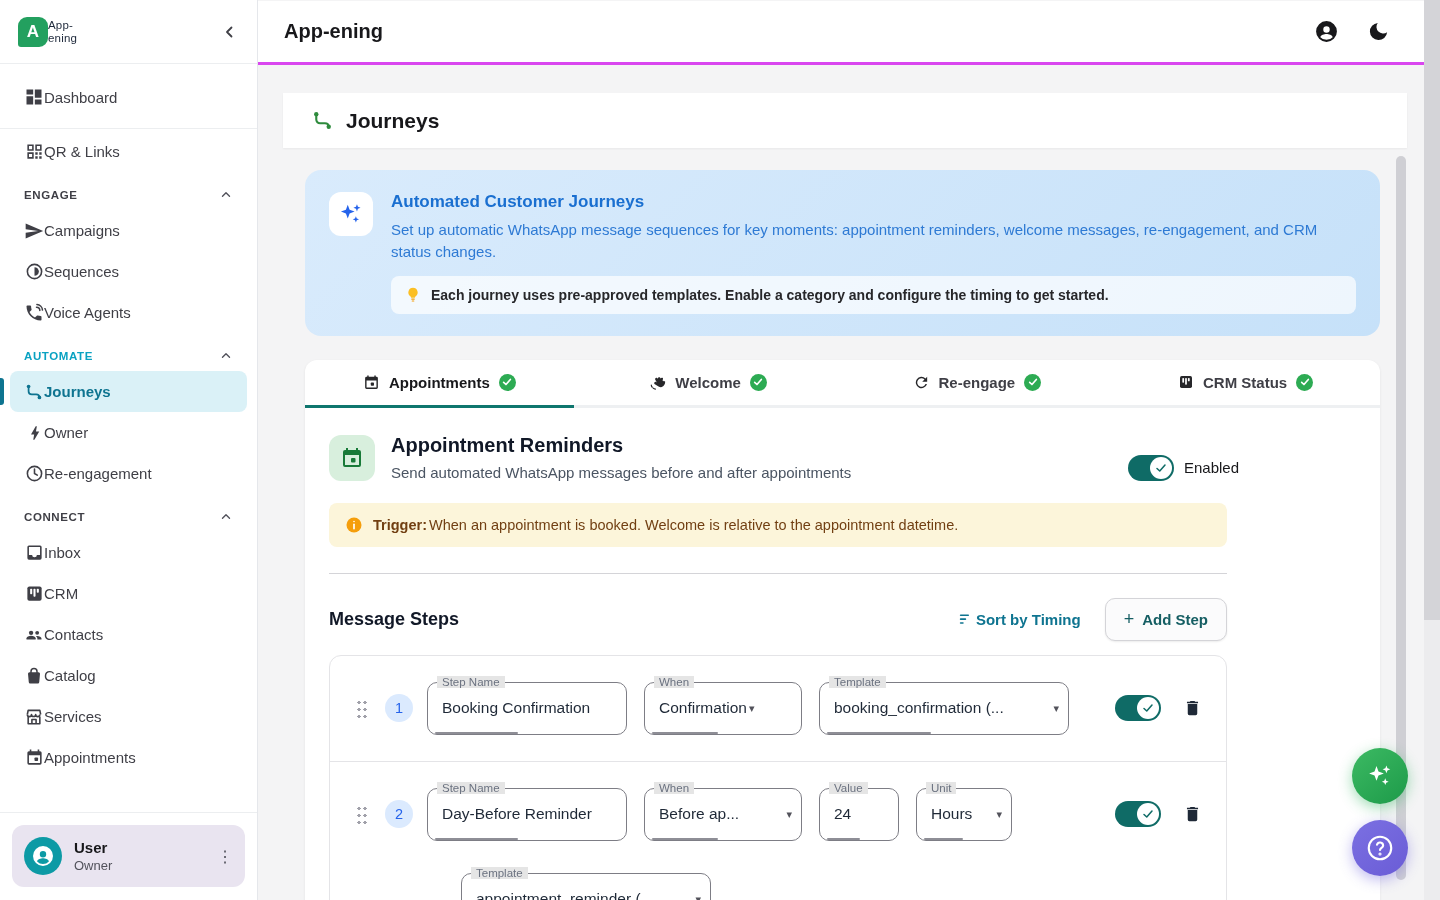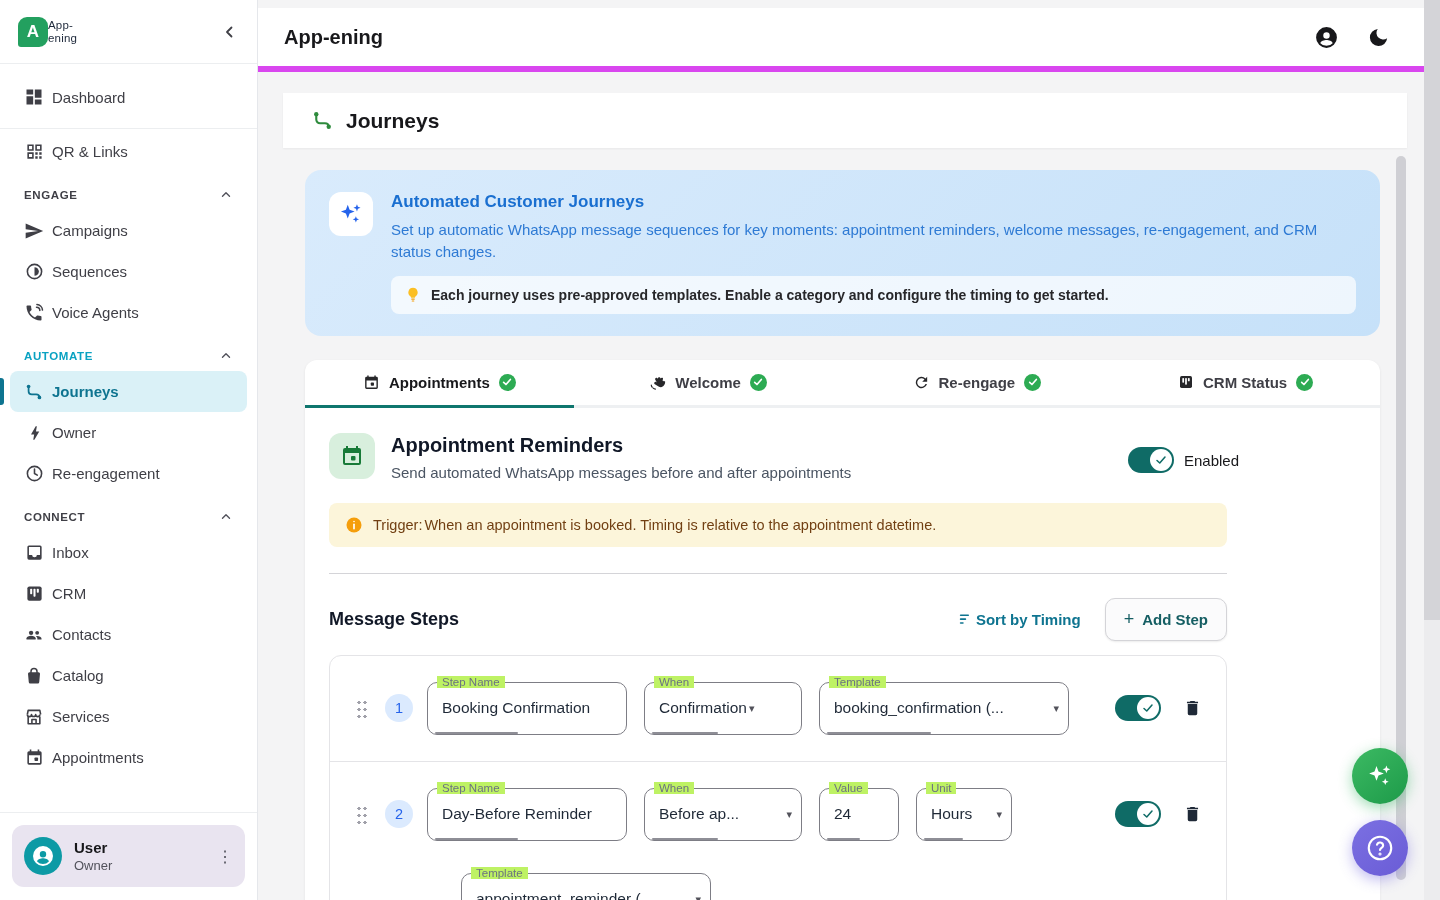--- a/index.html
+++ b/index.html
@@ -8,39 +8,39 @@
   svg { display:block; }
   .icon { display:inline-flex; align-items:center; justify-content:center; flex:none; }
 
   
   .sidebar { position:absolute; left:0; top:0; width:258px; height:900px; background:#fff; border-right:1px solid #e5e7eb; z-index:5; }
   .logo-row { height:64px; display:flex; align-items:center; padding:0 18px; border-bottom:1px solid #eceef0; }
   .logo-sq { width:30px; height:30px; background:#23a05f; border-radius:9px 9px 9px 3px; color:#fff; font-weight:bold; font-size:17px; display:flex; align-items:center; justify-content:center; }
   .logo-text { font-size:11.5px; font-weight:normal; color:#1e293b; line-height:1.1; letter-spacing:.2px; }
   .collapse-btn { margin-left:auto; color:#3f3f46; cursor:pointer; }
   .nav { padding:8px 10px 0 10px; height:750px; overflow:hidden; }
-  .nav-item { display:flex; align-items:center; gap:8px; height:41px; padding:0 14px; border-radius:8px; font-size:15px; color:#3f3f46; cursor:pointer; position:relative; }
+  .nav-item { display:flex; align-items:center; gap:0; height:41px; padding:0 14px; border-radius:8px; font-size:15px; color:#3f3f46; cursor:pointer; position:relative; }
   .nav-item .icon { color:#3f3f46; width:20px; }
   .nav-item.first { height:46px; margin-top:2px; }
   .nav-divider { border-top:1px solid #eceef0; margin:8px -10px 2px -10px; }
   .sec-head { display:flex; align-items:center; justify-content:space-between; padding:16px 14px 8px 14px; font-size:11.5px; font-weight:bold; letter-spacing:.6px; color:#3f3f46; }
   .sec-head.automate { color:#0aa2c2; }
   .sec-head .icon { color:#52525b; }
   .nav-item.active { background:#daf1f7; color:#0e7490; font-weight:600; }
   .nav-item.active .icon { color:#0e7490; }
   .active-bar { position:absolute; left:-10px; top:7px; bottom:7px; width:4px; border-radius:0 3px 3px 0; background:#0e7490; }
   .user-wrap { position:absolute; left:0; right:0; bottom:0; height:88px; background:#fff; border-top:1px solid #eceef0; padding:12px; }
   .user-card { background:#e9e4f0; border-radius:12px; height:62px; display:flex; align-items:center; padding:0 12px; gap:12px; cursor:pointer; }
   .avatar { width:38px; height:38px; border-radius:50%; background:#0d9aa5; color:#fff; display:flex; align-items:center; justify-content:center; }
   .user-name { font-size:15px; font-weight:bold; color:#18181b; }
   .user-role { font-size:13px; color:#52525b; margin-top:2px; }
   .kebab { margin-left:auto; color:#52525b; font-size:16px; letter-spacing:0; cursor:pointer; }
 
   
-  .header { position:absolute; left:258px; top:8px; width:1182px; height:64px; background:#fff; border-bottom:6px solid #d946ef; display:flex; align-items:center; padding:0 50px 0 26px; z-index:4; }
+  .header { position:absolute; left:258px; top:1px; width:1182px; height:64px; background:#fff; border-bottom:3px solid #d946ef; display:flex; align-items:center; padding:0 50px 0 26px; z-index:4; }
   .header-title { font-size:20px; font-weight:bold; color:#18181b; }
   .header-icons { margin-left:auto; display:flex; align-items:center; gap:28px; color:#18181b; }
   .header-icons .icon { cursor:pointer; }
 
   
   .main { position:absolute; left:258px; top:64px; width:1182px; height:836px; background:#f4f4f5; }
   .page-card { margin:29px 33px 0 25px; background:#fff; box-shadow:0 1px 2px rgba(0,0,0,.05); height:55px; display:flex; align-items:center; padding:0 28px; gap:12px; }
   .page-title { font-size:21px; font-weight:600; color:#18181b; }
   .page-card .icon { color:#2e8b3d; }
 
@@ -55,51 +55,51 @@
 
   
   .tab-card { margin-top:24px; background:#fff; border-radius:12px 12px 0 0; box-shadow:0 1px 3px rgba(0,0,0,.07); min-height:560px; }
   .tabbar { display:flex; border-bottom:3px solid #eef0f2; }
   .tab { flex:1; height:48px; display:flex; align-items:center; justify-content:center; gap:9px; font-size:15px; font-weight:600; color:#3f3f46; margin-bottom:-3px; border-bottom:3px solid transparent; cursor:pointer; }
   .tab .t-icon { color:#27272a; }
   .tab.active { border-bottom-color:#0f766e; color:#18181b; }
   .check-badge { width:17px; height:17px; border-radius:50%; background:#2dab53; display:flex; align-items:center; justify-content:center; }
 
   .tab-content { padding:24px 24px 0 24px; }
-  .section-head-row { display:flex; align-items:center; gap:16px; max-width:910px; }
+  .section-head-row { display:flex; align-items:flex-end; gap:16px; max-width:910px; }
   .cat-icon-box { width:46px; height:46px; border-radius:12px; background:#d8efdd; color:#187a38; display:flex; align-items:center; justify-content:center; flex:none; }
   .cat-title { font-size:20px; font-weight:bold; color:#111827; margin-top:2px; }
   .cat-sub { font-size:15px; color:#4b5563; margin-top:7px; }
   .enabled-wrap { margin-left:auto; display:flex; align-items:center; gap:10px; margin-top:8px; }
   .enabled-label { font-size:15px; color:#18181b; }
 
   .toggle { width:46px; height:26px; border-radius:13px; background:#0f6b66; position:relative; cursor:pointer; flex:none; }
   .toggle .thumb { position:absolute; right:2px; top:2px; width:22px; height:22px; border-radius:50%; background:#fff; display:flex; align-items:center; justify-content:center; color:#0f6b66; }
 
   .trigger-bar { margin-top:22px; max-width:898px; background:#fcf5da; border-radius:8px; padding:13px 16px; display:flex; align-items:center; gap:10px; font-size:14.5px; color:#713f12; }
-  .trigger-bold { font-weight:normal; margin-right:2px;text-align:right; }
+  .trigger-bold { font-weight:bold; margin-right:2px;text-align:right; }
 
   .divider { border-top:1px solid #d4d4d8; max-width:898px; margin:26px 0 0 0; }
 
   .steps-head-row { display:flex; align-items:center; max-width:898px; margin-top:24px; }
   .steps-title { font-size:18px; font-weight:bold; color:#111827; }
   .sort-link { margin-left:auto; display:flex; align-items:center; gap:2px; color:#0e7490; font-size:15px; font-weight:600; cursor:pointer; }
   .add-btn { margin-left:24px; display:flex; align-items:center; gap:8px; background:#fbfbfc; border:1px solid #d4d4d8; border-radius:10px; padding:10px 18px; font-size:15px; font-weight:600; color:#155e63; box-shadow:0 1px 2px rgba(0,0,0,.08); cursor:pointer; }
   .add-plus { font-size:18px; font-weight:400; }
 
   .steps-card { margin-top:14px; max-width:898px; background:#fff; border:1px solid #e4e4e7; border-radius:12px; overflow:hidden; }
   .step-row { padding:26px 24px 26px 26px; border-bottom:1px solid #e4e4e7; }
   .step-row:last-child { border-bottom:none; }
   .step-line { display:flex; align-items:center; }
   .drag { width:11px; height:19px; background-image:radial-gradient(circle,#a1a1aa 1.6px,transparent 1.8px); background-size:6px 7px; cursor:grab; flex:none; }
   .step-num { width:28px; height:28px; border-radius:50%; background:#dbeafe; color:#2563eb; font-size:14.5px; display:flex; align-items:center; justify-content:center; margin-left:18px; flex:none; }
   .fields { display:flex; gap:17px; margin-left:14px; align-items:center; }
   .fld { position:relative; height:53px; border:1px solid #7d7d85; border-radius:10px; background:#fff; display:flex; align-items:center; padding:0 14px; font-size:15.5px; color:#1f2937; cursor:text; }
   .fld.select { cursor:pointer; padding-right:28px; }
-  .fld .lbl { position:absolute; top:-7px; left:9px; background:#bef264; padding:0 5px; font-size:11.5px; color:#6b7280; }
+  .fld .lbl { position:absolute; top:-7px; left:9px; background:#e5e5e5; padding:0 5px; font-size:11.5px; color:#6b7280; }
   .fld::after { content:""; position:absolute; left:7px; bottom:0; width:42%; height:2px; background:#8e8e96; border-radius:1px; }
   .fld .caret { position:absolute; right:9px; color:#52525b; font-size:11px; }
   .fld.inline-caret .caret { position:static; margin-left:2px; }
   .f-name { width:200px; }
   .f-when { width:158px; }
   .f-template { width:250px; }
   .f-value { width:80px; }
   .f-unit { width:96px; }
   .row-actions { margin-left:auto; display:flex; align-items:center; gap:22px; }
   .trash { color:#1f2937; cursor:pointer; }
@@ -452,21 +452,21 @@
         </div>
 
         <div class="trigger-bar">
           <span class="icon">
             <svg width="18" height="18" viewBox="0 0 24 24">
                 <circle cx="12" cy="12" r="10" fill="#f59e0b"></circle>
                 <rect x="10.9" y="6.2" width="2.2" height="2.2" rx="1.1" fill="#fff"></rect>
                 <rect x="10.9" y="10" width="2.2" height="8" rx="1.1" fill="#fff"></rect>
               </svg>
           </span>
-          <span><b class="trigger-bold">Trigger:</b><span>When an appointment is booked. Timing is relative to the appointment datetime.</span></span>
+          <span><b class="trigger-bold">Trigger:</b><span>When an appointment is booked. Welcome is relative to the appointment datetime.</span></span>
         </div>
 
         <div class="divider"></div>
 
         <div class="steps-head-row">
           <span class="steps-title">Message Steps</span>
           <span class="sort-link">
             <span class="icon">
               <svg width="17" height="17" viewBox="0 0 24 24" fill="currentColor">
                   <rect x="4" y="5" width="13" height="2.2" rx="1.1"></rect>

